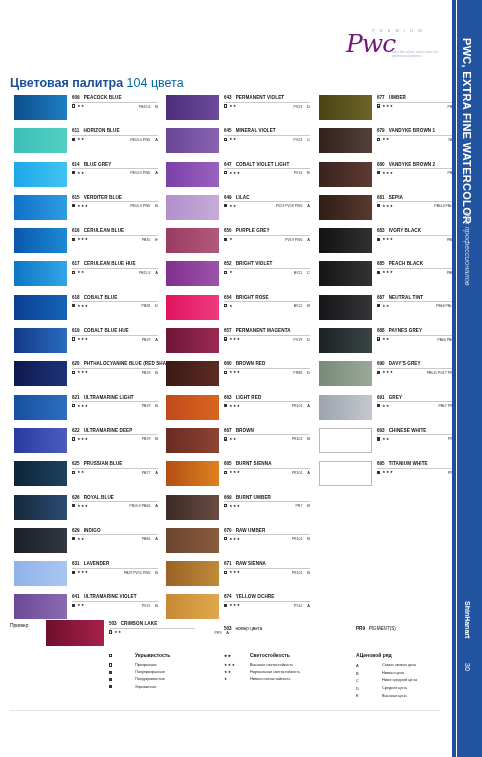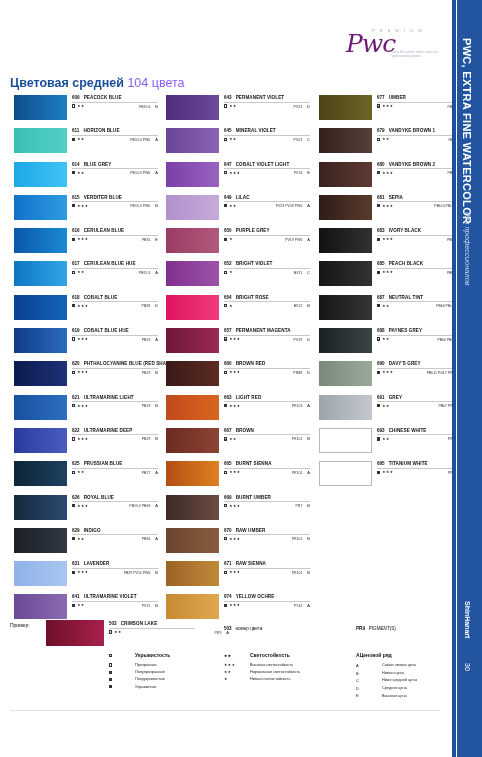--- a/index.html
+++ b/index.html
@@ -103,21 +103,21 @@
   .heading {
     position: absolute;
     left: 10px; top: 76px;
     font-size: 12.5px;
     font-weight: bold;
     color: #1b4f9c;
     white-space: nowrap;
   }
   .heading .count {
     font-weight: normal;
-    color: #8b5cf6;
+    color: #0369a1;
   }
 
   
   .palette {
     position: absolute;
     left: 10px; top: 94px;
     width: 440px;
   }
   .column {
     position: absolute;
@@ -274,21 +274,21 @@
 
 <div class="page">
 
   <div class="logo-wrap">
     <div class="logo-premium">P R E M I U M</div>
     <div class="logo-script">Pwc</div>
     <div class="logo-tag">extra fine artists' water colour for professional painters</div>
   </div>
 
   <div class="heading">
-    <span>Цветовая средней</span>
+    <span>Цветовая палитра</span>
     <span class="count">104 цвета</span>
   </div>
 
   <div class="palette" id="palette">
       <div class="column col0">
   <div class="swatch-row">
     <div class="swatch" style="background:linear-gradient(to right, #0d4e8c 0%, #1f7fc4 100%);"></div>
     <div class="sw-info">
       <div class="sw-head">
         <span class="sw-num">609</span>

